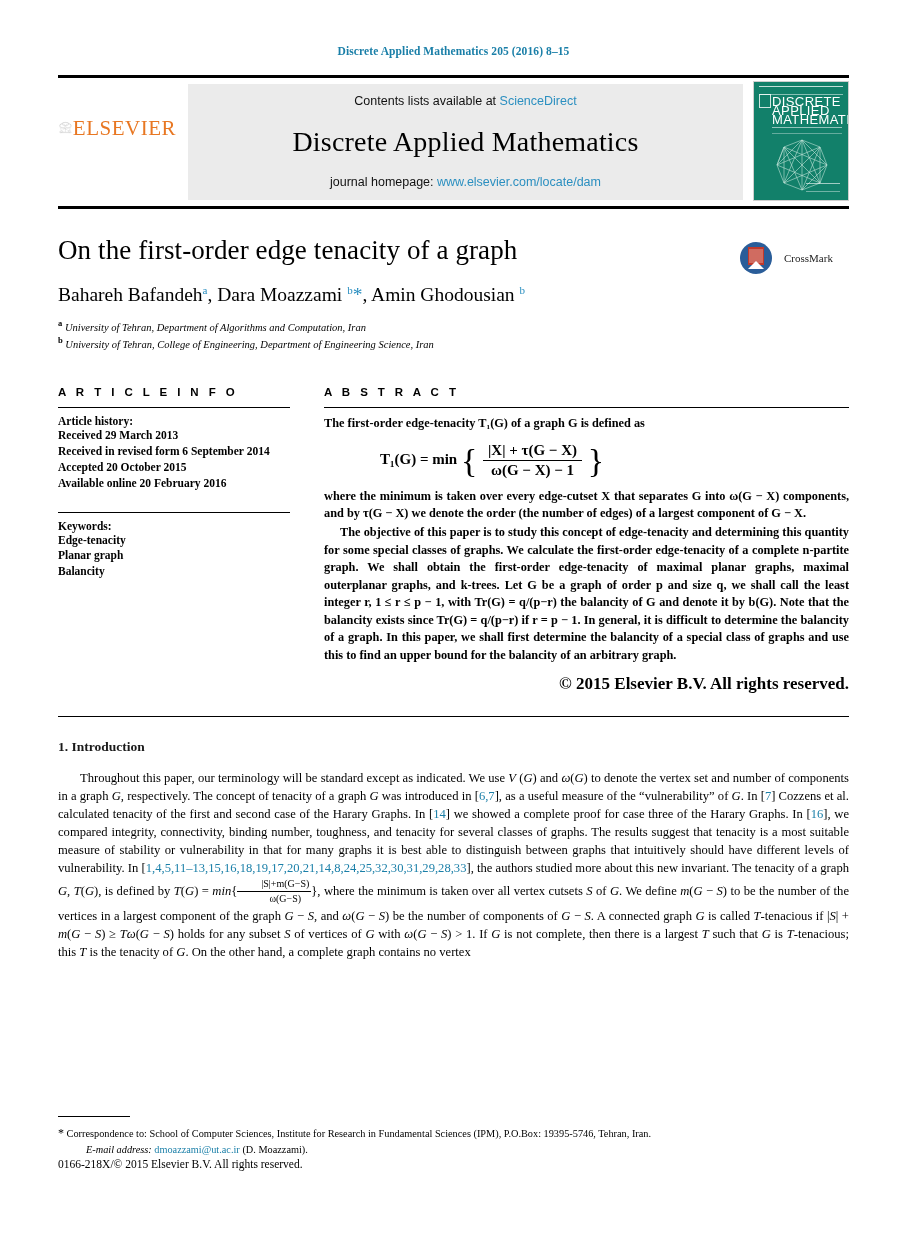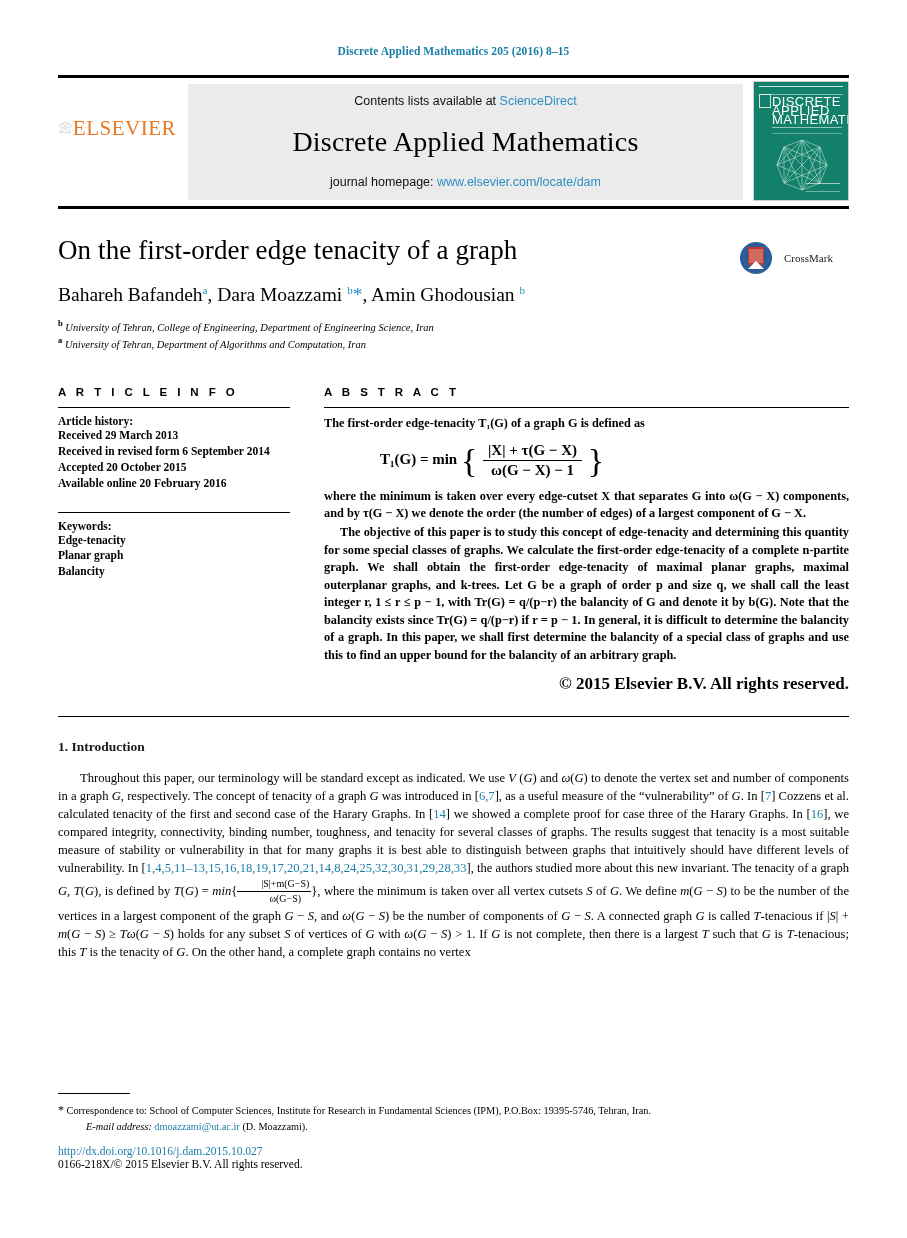--- a/index.html
+++ b/index.html
@@ -356,26 +356,26 @@
     </div>
   </div>
 
   <div class="rule-thick"></div>
 
   <div class="title-block">
     <div class="title-left">
       <h1 class="paper-title">On the first-order edge tenacity of a graph</h1>
       <div class="authors">Bahareh Bafandeh<sup>a</sup>, Dara Moazzami <sup>b</sup><span class="star">*</span>, Amin Ghodousian <sup>b</sup></div>
       <p class="affil">
+        <sup class="af">a</sup>
+        <span>University of Tehran, Department of Algorithms and Computation, Iran</span>
+      </p>
+      <p class="affil">
         <sup class="af">b</sup>
         <span>University of Tehran, College of Engineering, Department of Engineering Science, Iran</span>
-      </p>
-      <p class="affil">
-        <sup class="af">a</sup>
-        <span>University of Tehran, Department of Algorithms and Computation, Iran</span>
       </p>
     </div>
     <div class="crossmark">
       <svg width="34" height="34" viewBox="0 0 34 34">
         <circle cx="17" cy="17" r="16" fill="#2a5d99"></circle>
         <rect x="9" y="6" width="16" height="18" fill="#c0392b"></rect>
         <g stroke="#e8b9b3" stroke-width="0.8">
           <line x1="10" y1="9" x2="24" y2="9"></line>
             <line x1="10" y1="11" x2="24" y2="11"></line>
           <line x1="10" y1="13" x2="24" y2="13"></line>
@@ -436,17 +436,16 @@
     <div class="foot-rule"></div>
     <p class="foot-line">
       <span class="star">*</span>
       <span>Correspondence to: School of Computer Sciences, Institute for Research in Fundamental Sciences (IPM), P.O.Box: 19395-5746, Tehran, Iran.</span>
     </p>
     <p class="foot-line foot-email" style="padding-left:28px;text-indent:0">
       <span>E-mail address:</span>
       <span class="mail">dmoazzami@ut.ac.ir</span>
       <span style="font-style:normal">(D. Moazzami).</span>
     </p>
-    <div class="doi-line">http://dx.doi.org/10.1016/j.dam.2015.10.027</div>
     <div class="issn-line">0166-218X/© 2015 Elsevier B.V. All rights reserved.</div>
   </div>
 
 </div>
 
 </body></html>

